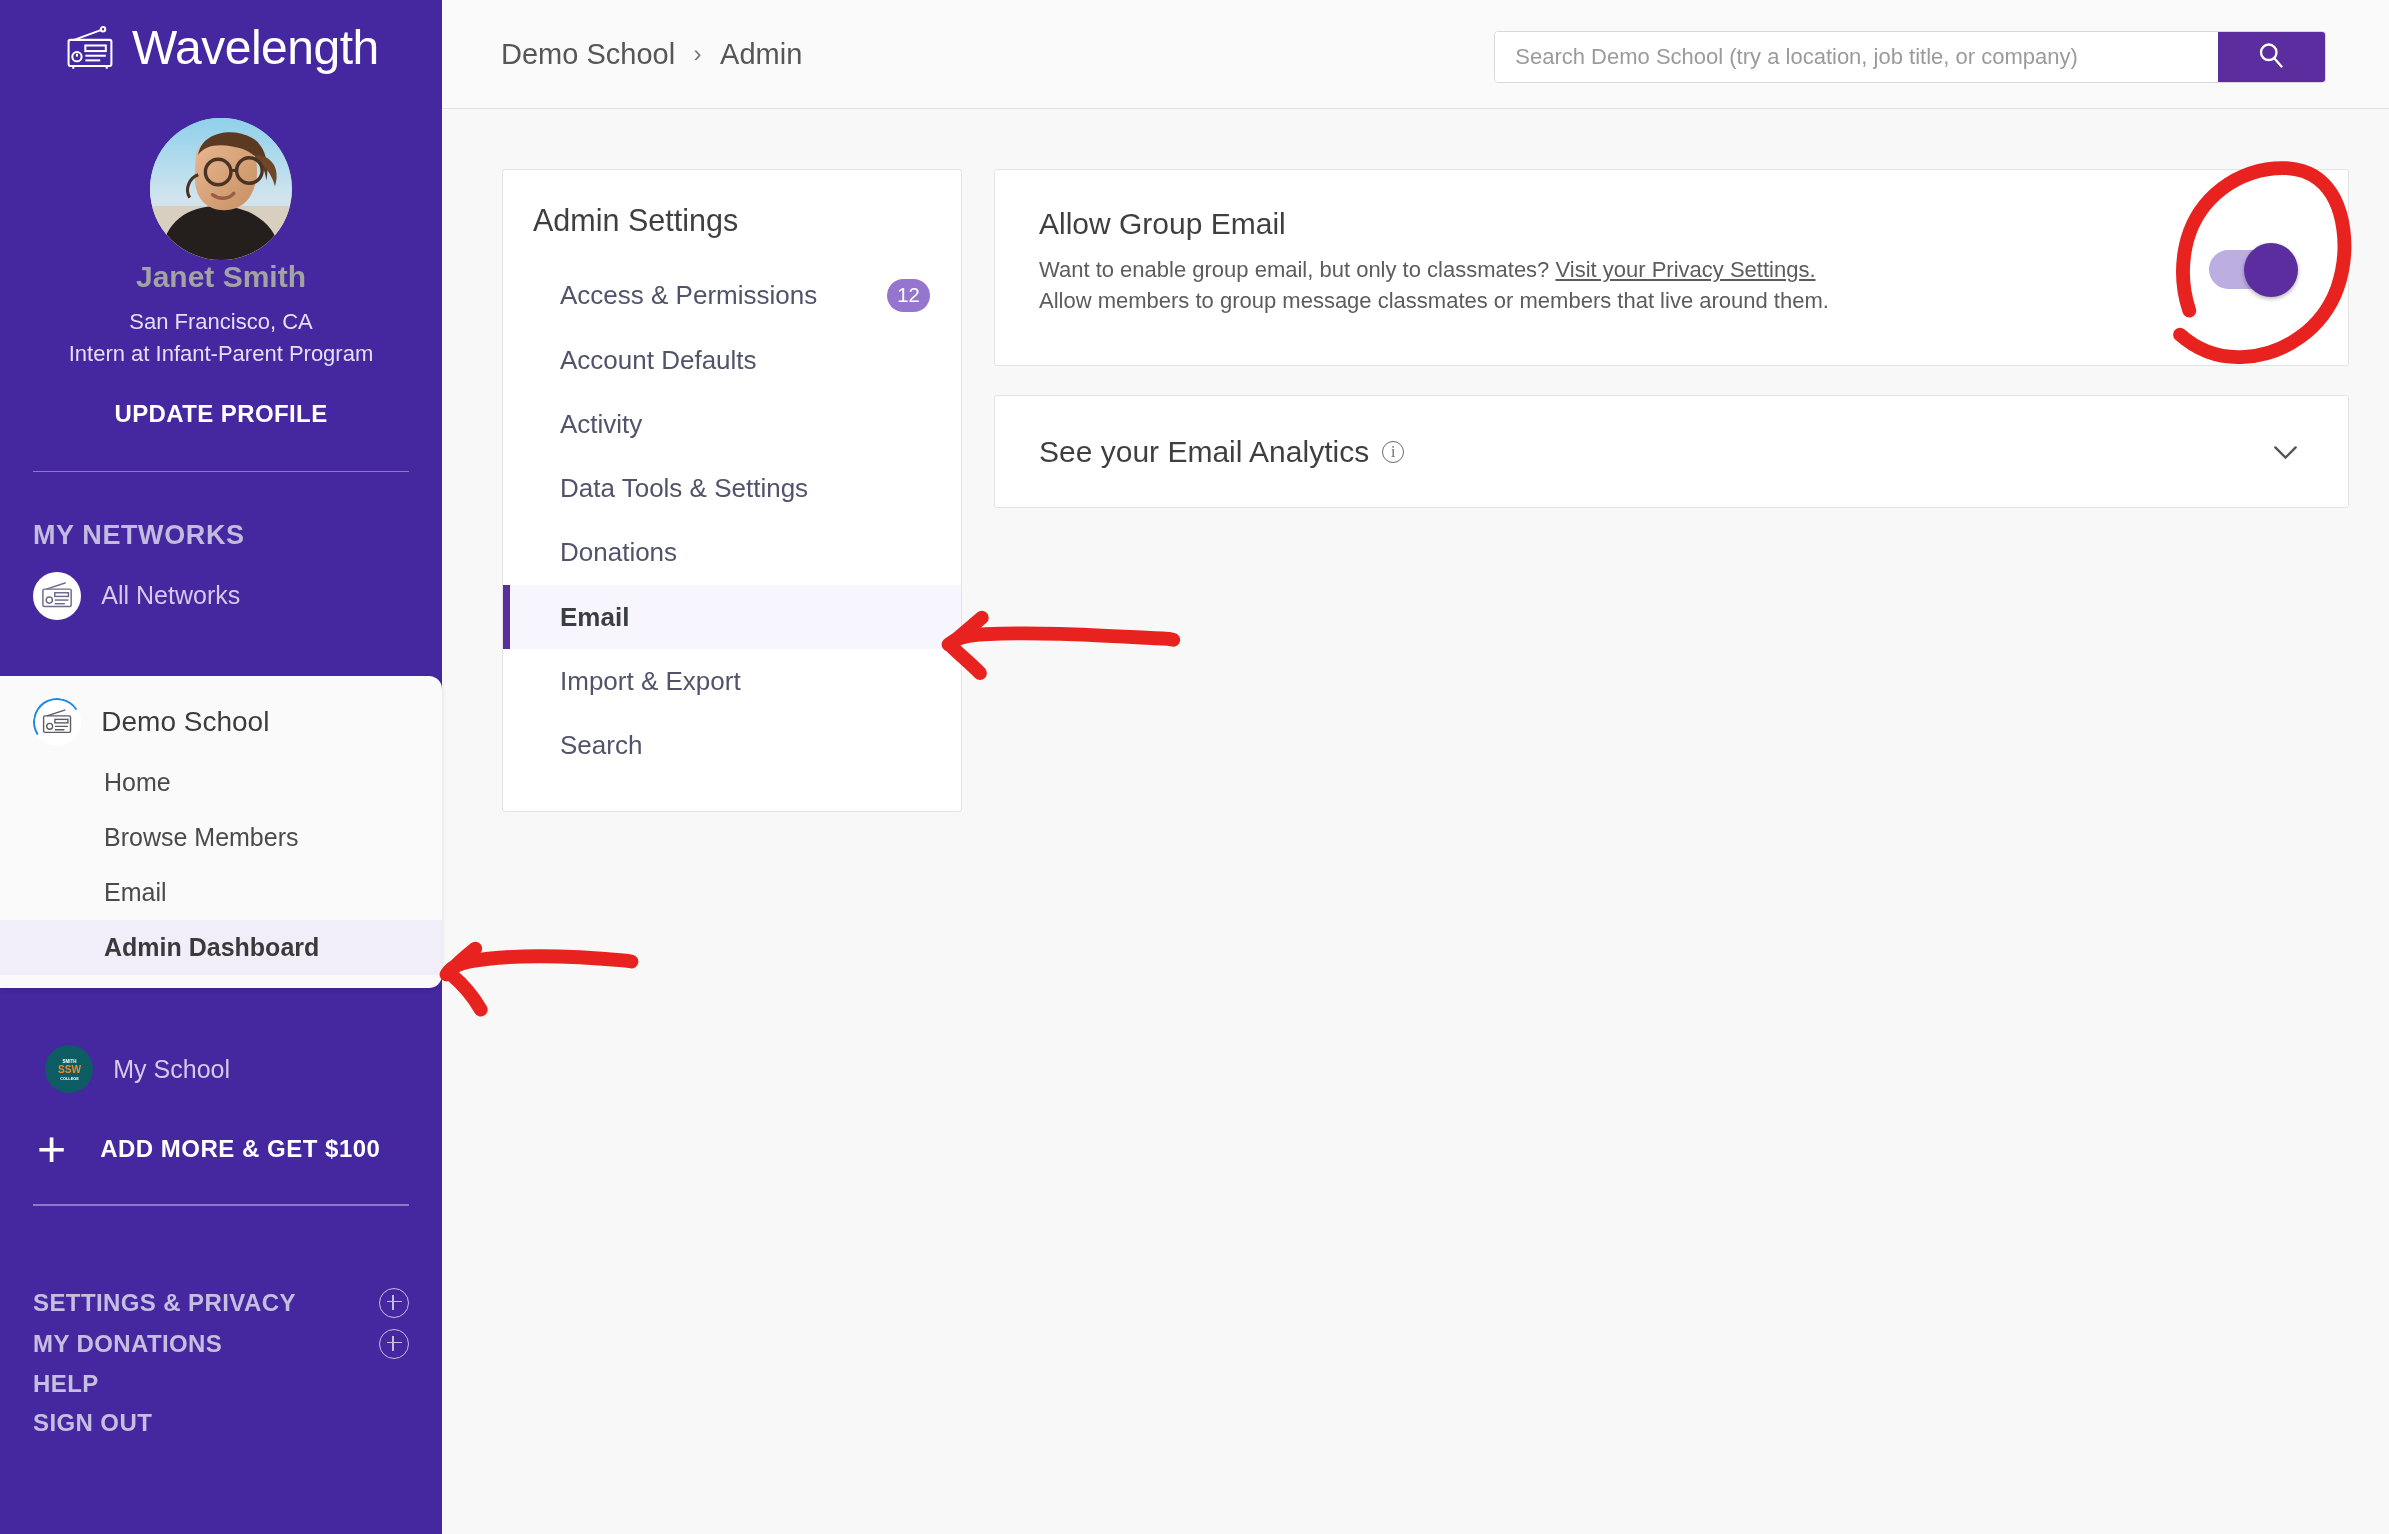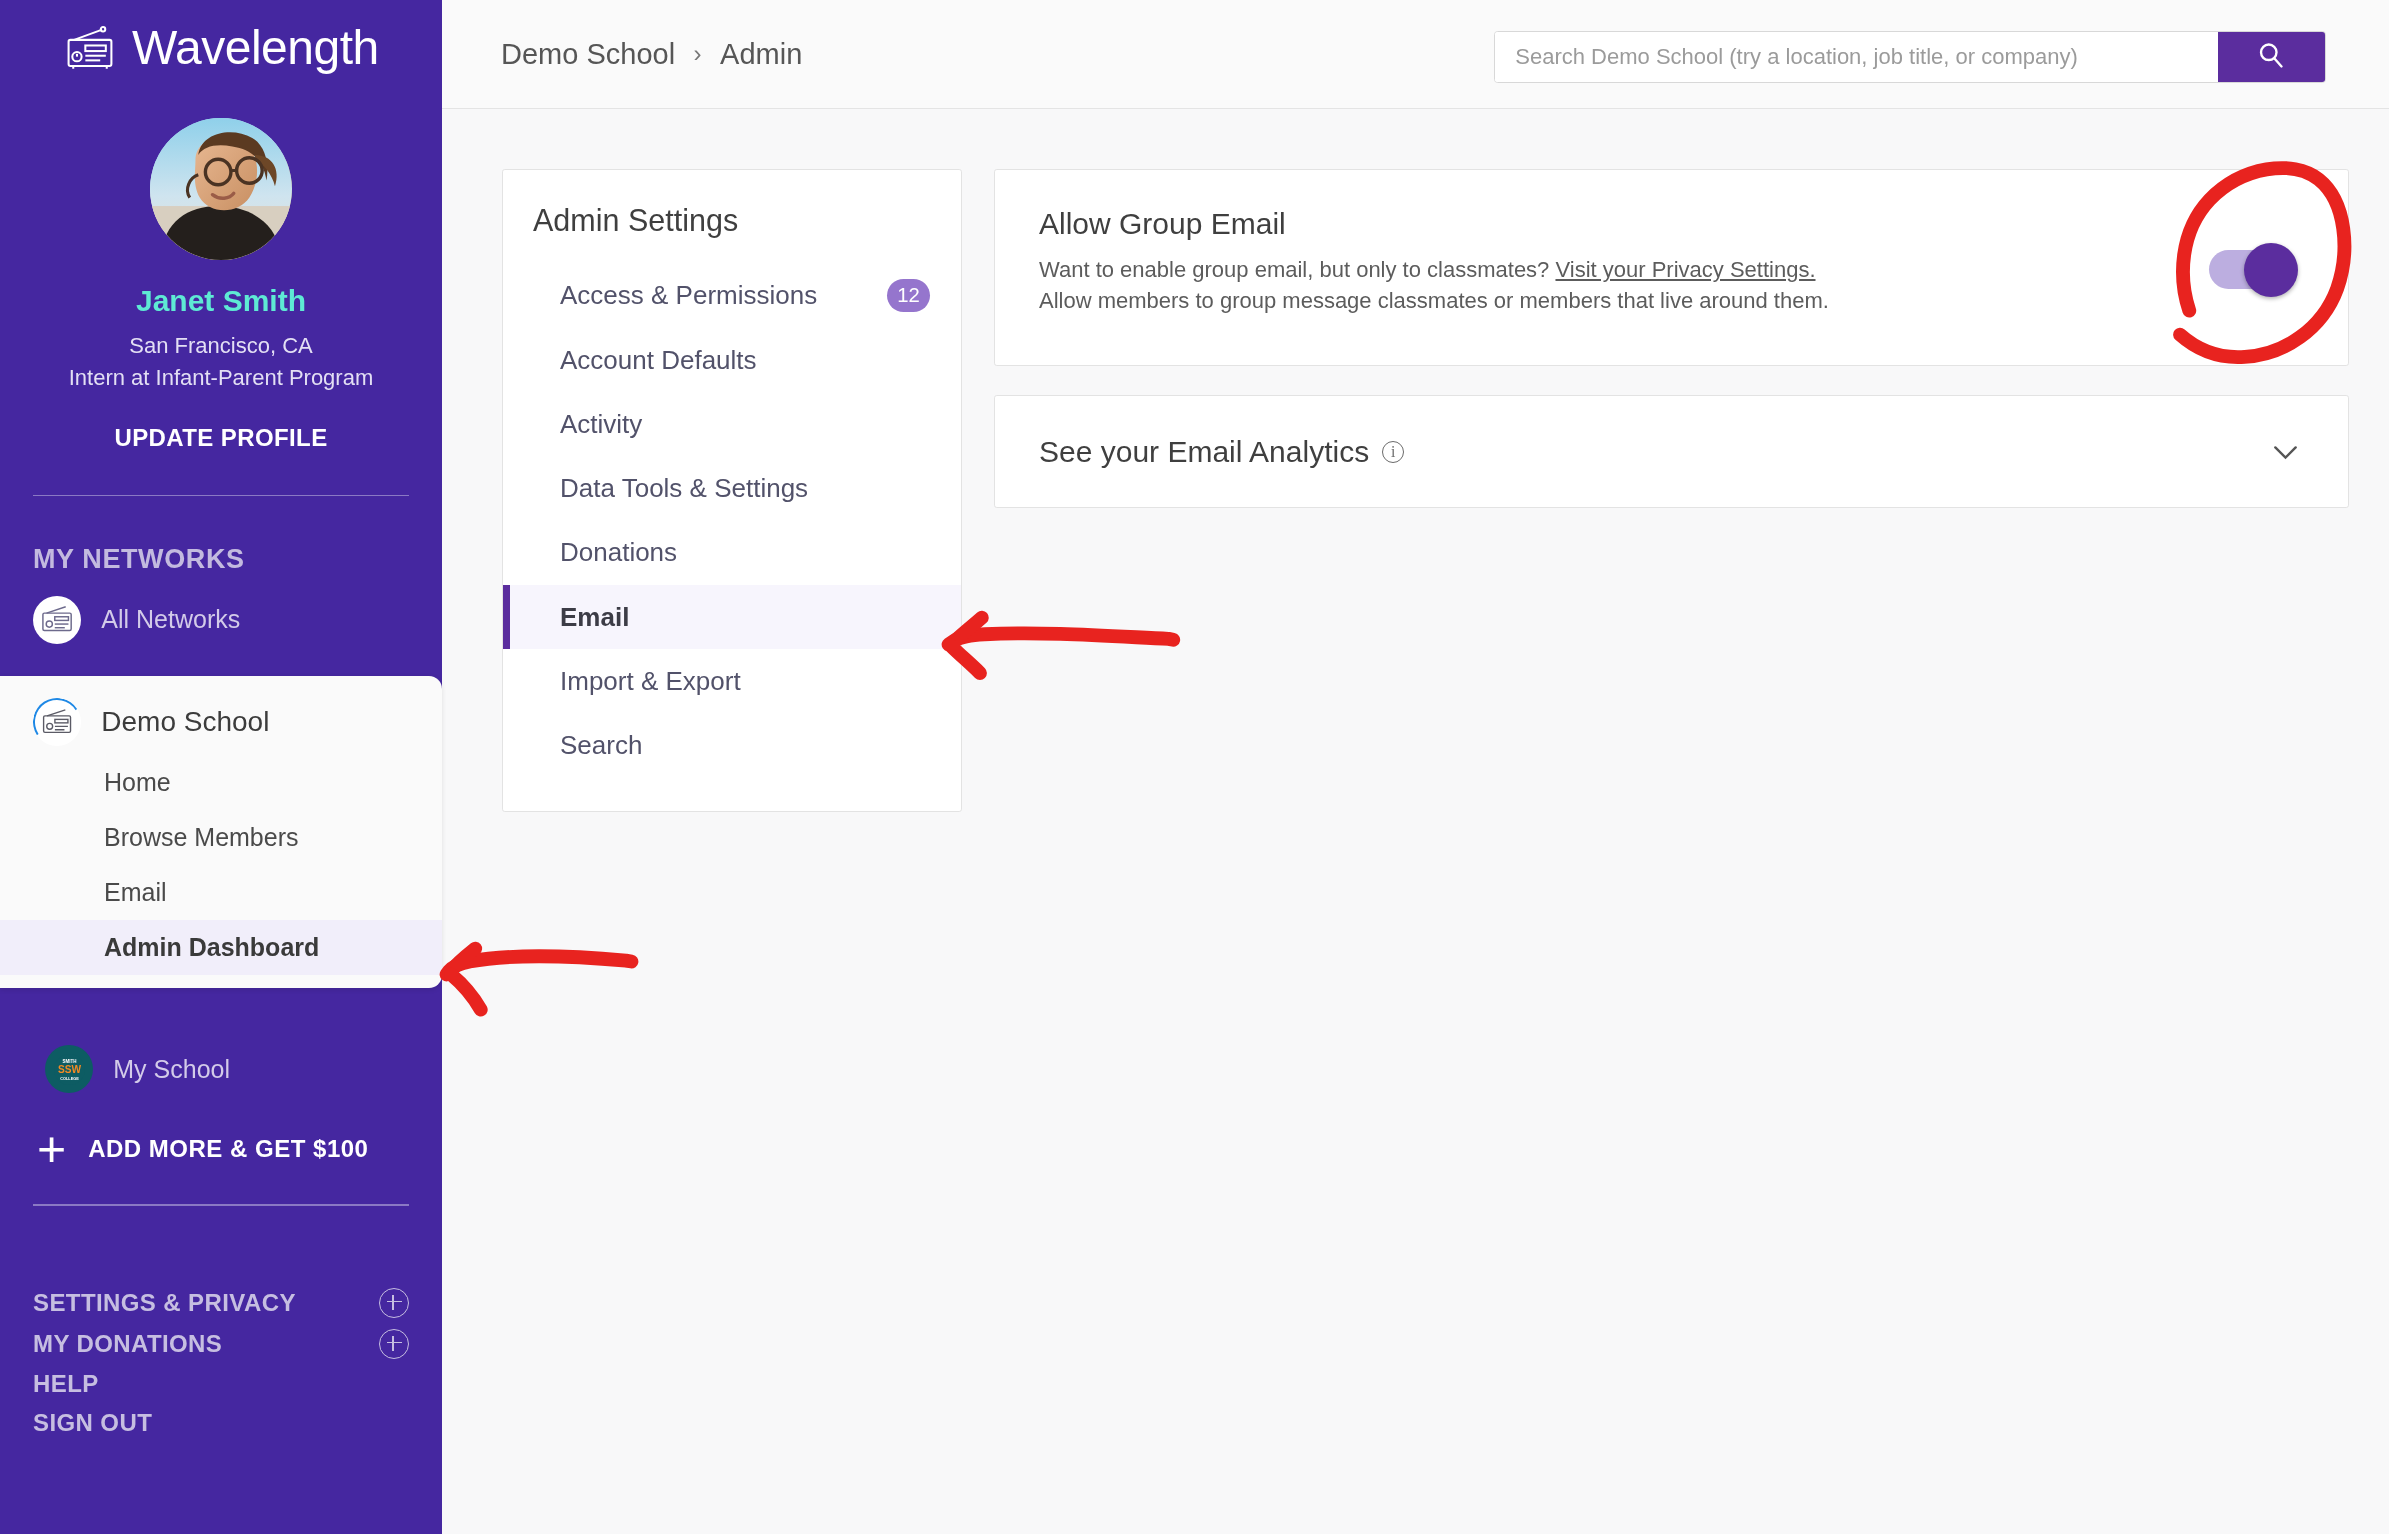--- a/index.html
+++ b/index.html
@@ -31,21 +31,21 @@
   .avatar {
     width: 142px; height: 142px; border-radius: 50%;
     margin: 46px auto 0; overflow: hidden;
     background: linear-gradient(160deg,#9fd3e8 0%,#cfe6f2 38%,#c08f63 55%,#5a3a23 100%);
     position: relative; display: block;
   }
   .avatar svg { width: 100%; height: 100%; display: block; }
 
   .user-name {
     text-align: center; font-size: 30px; font-weight: bold;
-    margin-top: 24px; color: #5eead4;
+    color: #a3a3a3;
   }
   .user-line {
     text-align: center; font-size: 22px; color: #e3dff4;
     margin-top: 15px; font-weight: 400;
   }
   .user-line.second { margin-top: 5.5px; }
   .update-profile {
     display: block; text-align: center; margin-top: 33px;
     font-size: 24px; font-weight: bold; letter-spacing: 0.4px;
     color: #ffffff; text-decoration: none;
@@ -108,21 +108,21 @@
   .school-link.active {
     background: #f1eefa; color: #3a3a3a; font-weight: bold;
   }
 
   .add-more {
     display: flex; align-items: center; gap: 22px;
     padding: 0 0 0 37px; margin-top: 24px; cursor: pointer;
   }
   .plus-sign { font-size: 50px; line-height: 1; color: #fff; font-weight: 300; }
   .add-more-label {
-    font-size: 24px; font-weight: bold; letter-spacing: 0.5px; color: #fff;
+    font-size: 24px; font-weight: bold; letter-spacing: 0.5px; color: #fff; margin-left: 12px;
   }
 
   .footer-links { padding: 0 33px; margin-top: 43px; }
   .footer-row {
     display: flex; align-items: center; justify-content: space-between;
     padding: 5.5px 0; cursor: pointer;
   }
   .footer-label {
     font-size: 24px; font-weight: bold; letter-spacing: 0.4px; color: #c6bee1;
   }

